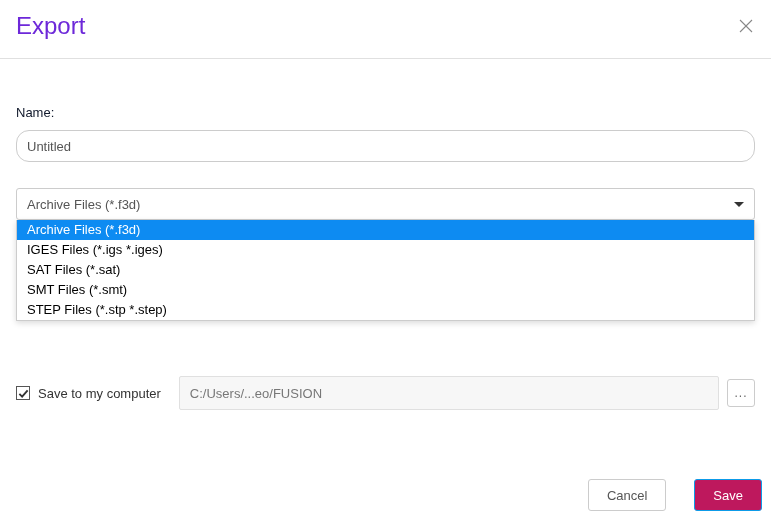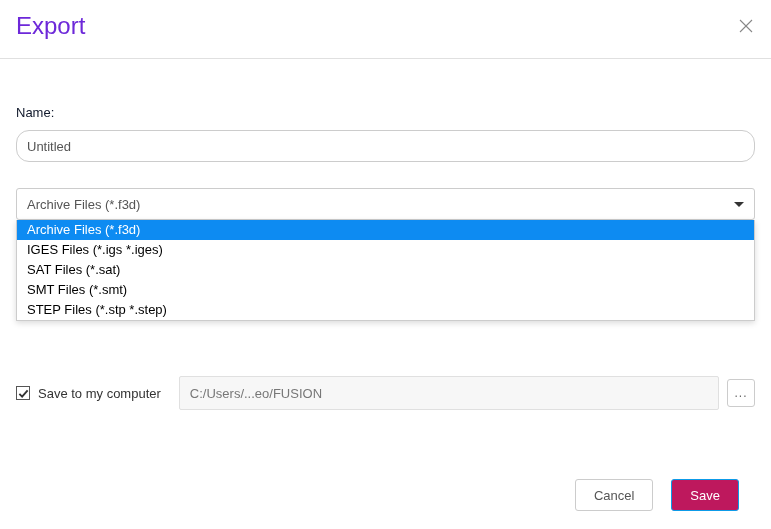--- a/index.html
+++ b/index.html
@@ -145,23 +145,23 @@
       align-items: center;
       justify-content: center;
       cursor: pointer;
       font-size: 12px;
       color: #666;
       letter-spacing: 1px;
     }
     .footer {
       position: absolute;
       bottom: 18px;
-      right: 32px;
-      display: flex;
-      gap: 18px;
+      right: 9px;
+      display: flex;
+      gap: 28px;
     }
     .btn {
       height: 32px;
       padding: 0 18px;
       border-radius: 3px;
       font-size: 13px;
       cursor: pointer;
       border: 1px solid #ccc;
       background: #fff;
       color: #555;

